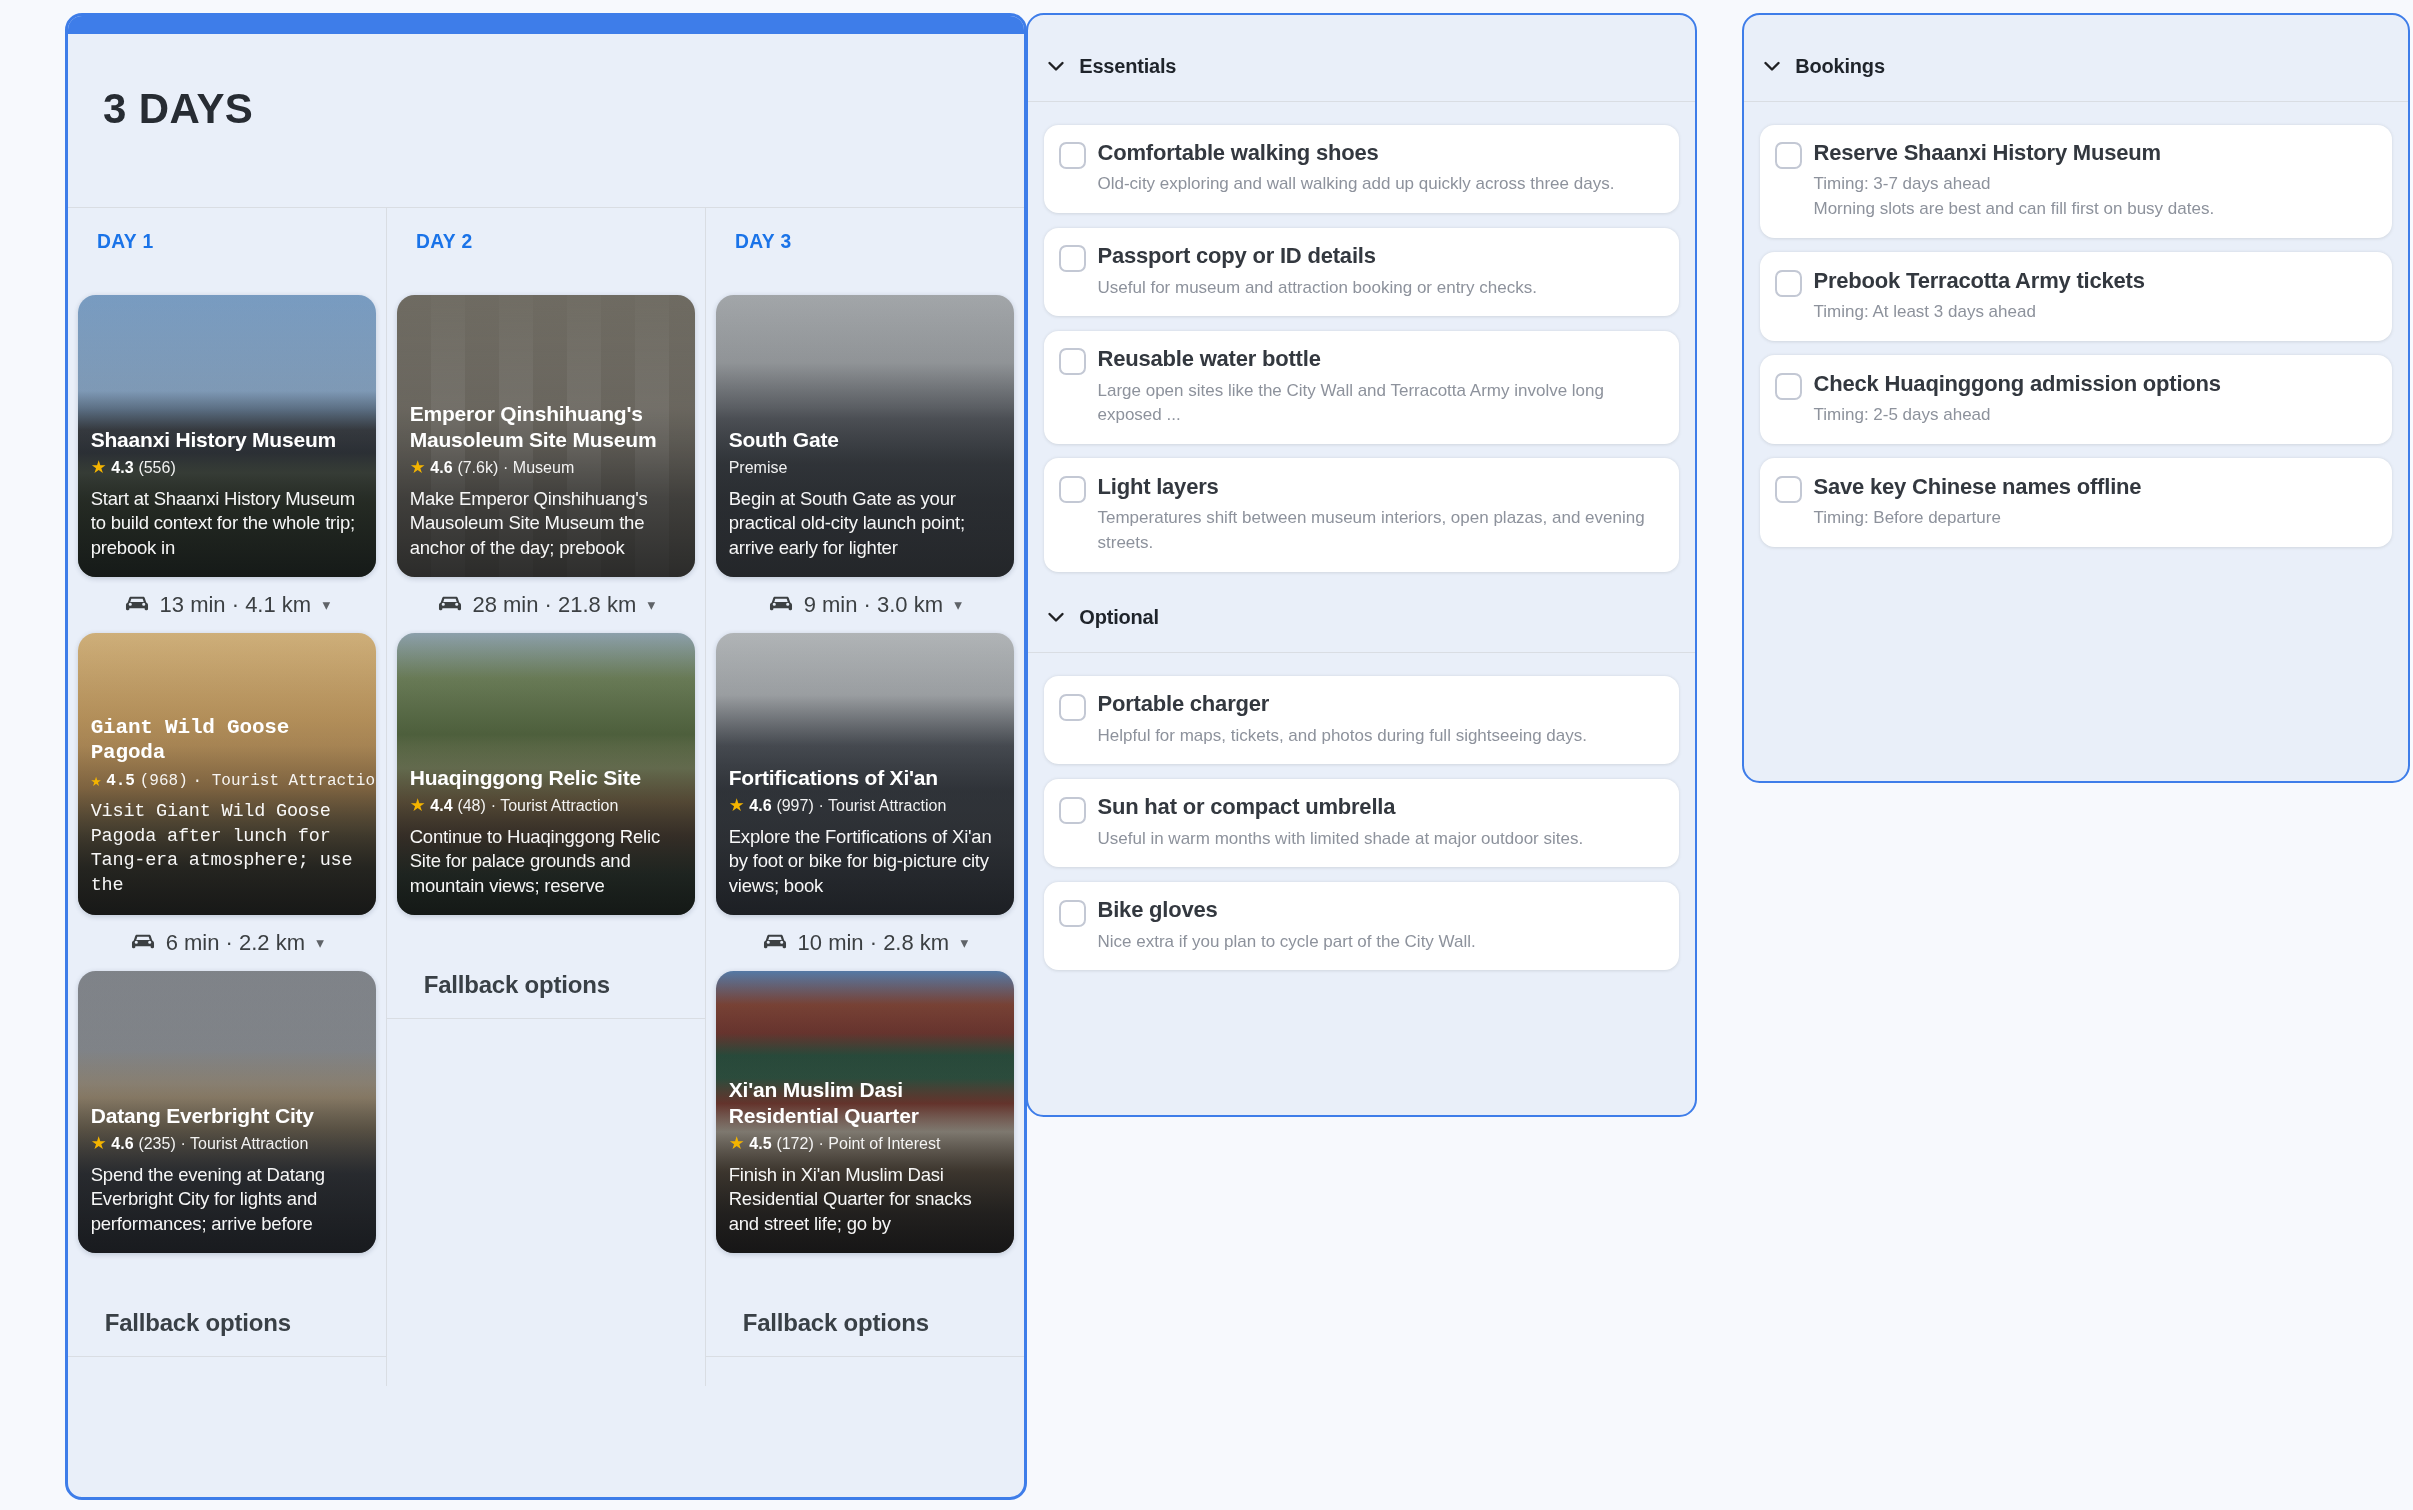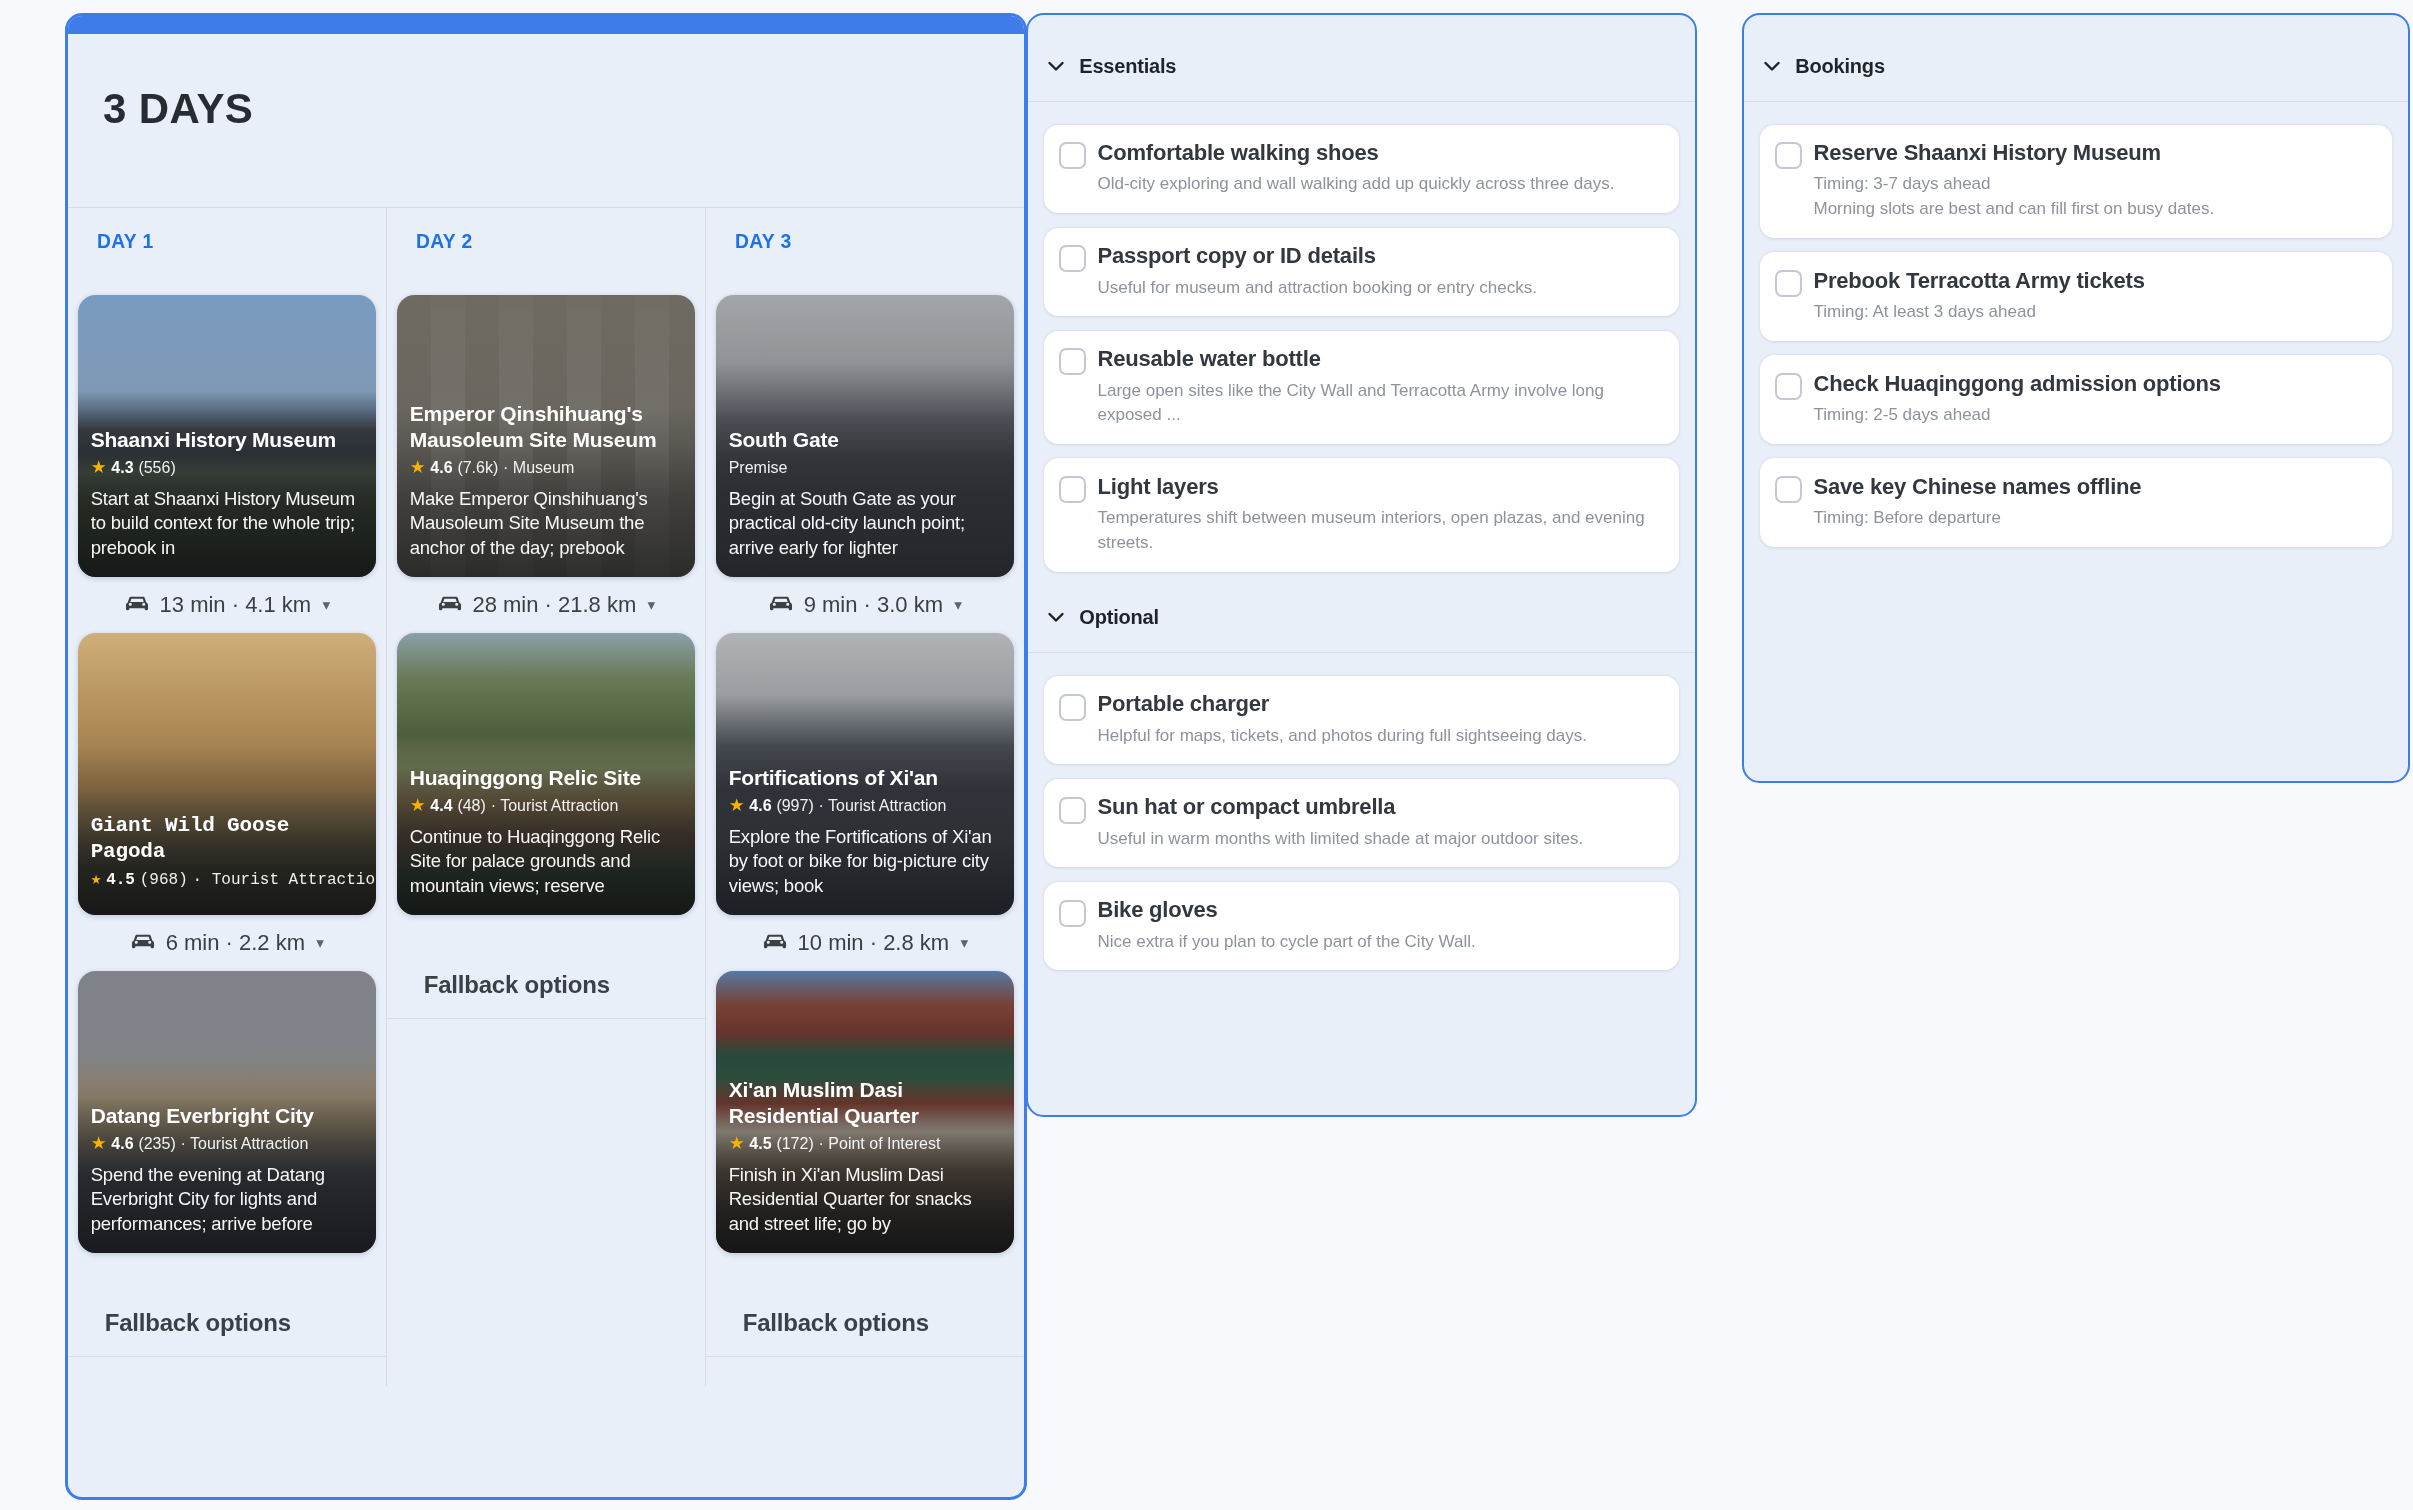--- a/index.html
+++ b/index.html
@@ -96,20 +96,21 @@
       <article class="place-card photo-d1s2">
         <div class="scrim"></div>
         <div class="card-text">
           <h3>Giant Wild Goose Pagoda</h3>
           <div class="meta">
             <span class="star">★</span>
             <span class="rating">4.5</span>
             <span class="reviews">(968)</span>
             <span class="cat">· Tourist Attraction</span>
           </div>
+          <p class="desc">Visit Giant Wild Goose Pagoda after lunch for Tang-era atmosphere; use the</p>
         </div>
       </article>
 
       <div class="leg">
         <svg class="car-icon" viewBox="0 0 24 20">
             <path d="M3.2 8.2 4.6 3.9C4.9 3.1 5.5 2.6 6.3 2.6h11.4c.8 0 1.4.5 1.7 1.3l1.4 4.3c1 .4 1.7 1.3 1.7 2.5v3.6c0 .6-.5 1.1-1.1 1.1h-1c-.6 0-1.1-.5-1.1-1.1v-.8H4.7v.8c0 .6-.5 1.1-1.1 1.1h-1c-.6 0-1.1-.5-1.1-1.1v-3.6c0-1.2.7-2.1 1.7-2.5zm2.4 3.1a1.5 1.5 0 1 0 0-3 1.5 1.5 0 0 0 0 3zm12.8 0a1.5 1.5 0 1 0 0-3 1.5 1.5 0 0 0 0 3zM5.6 7.6h12.8l-1-3H6.6l-1 3z"></path>
           </svg>
         <span>6 min · 2.2 km</span>
         <span class="caret">▾</span>
       </div>

